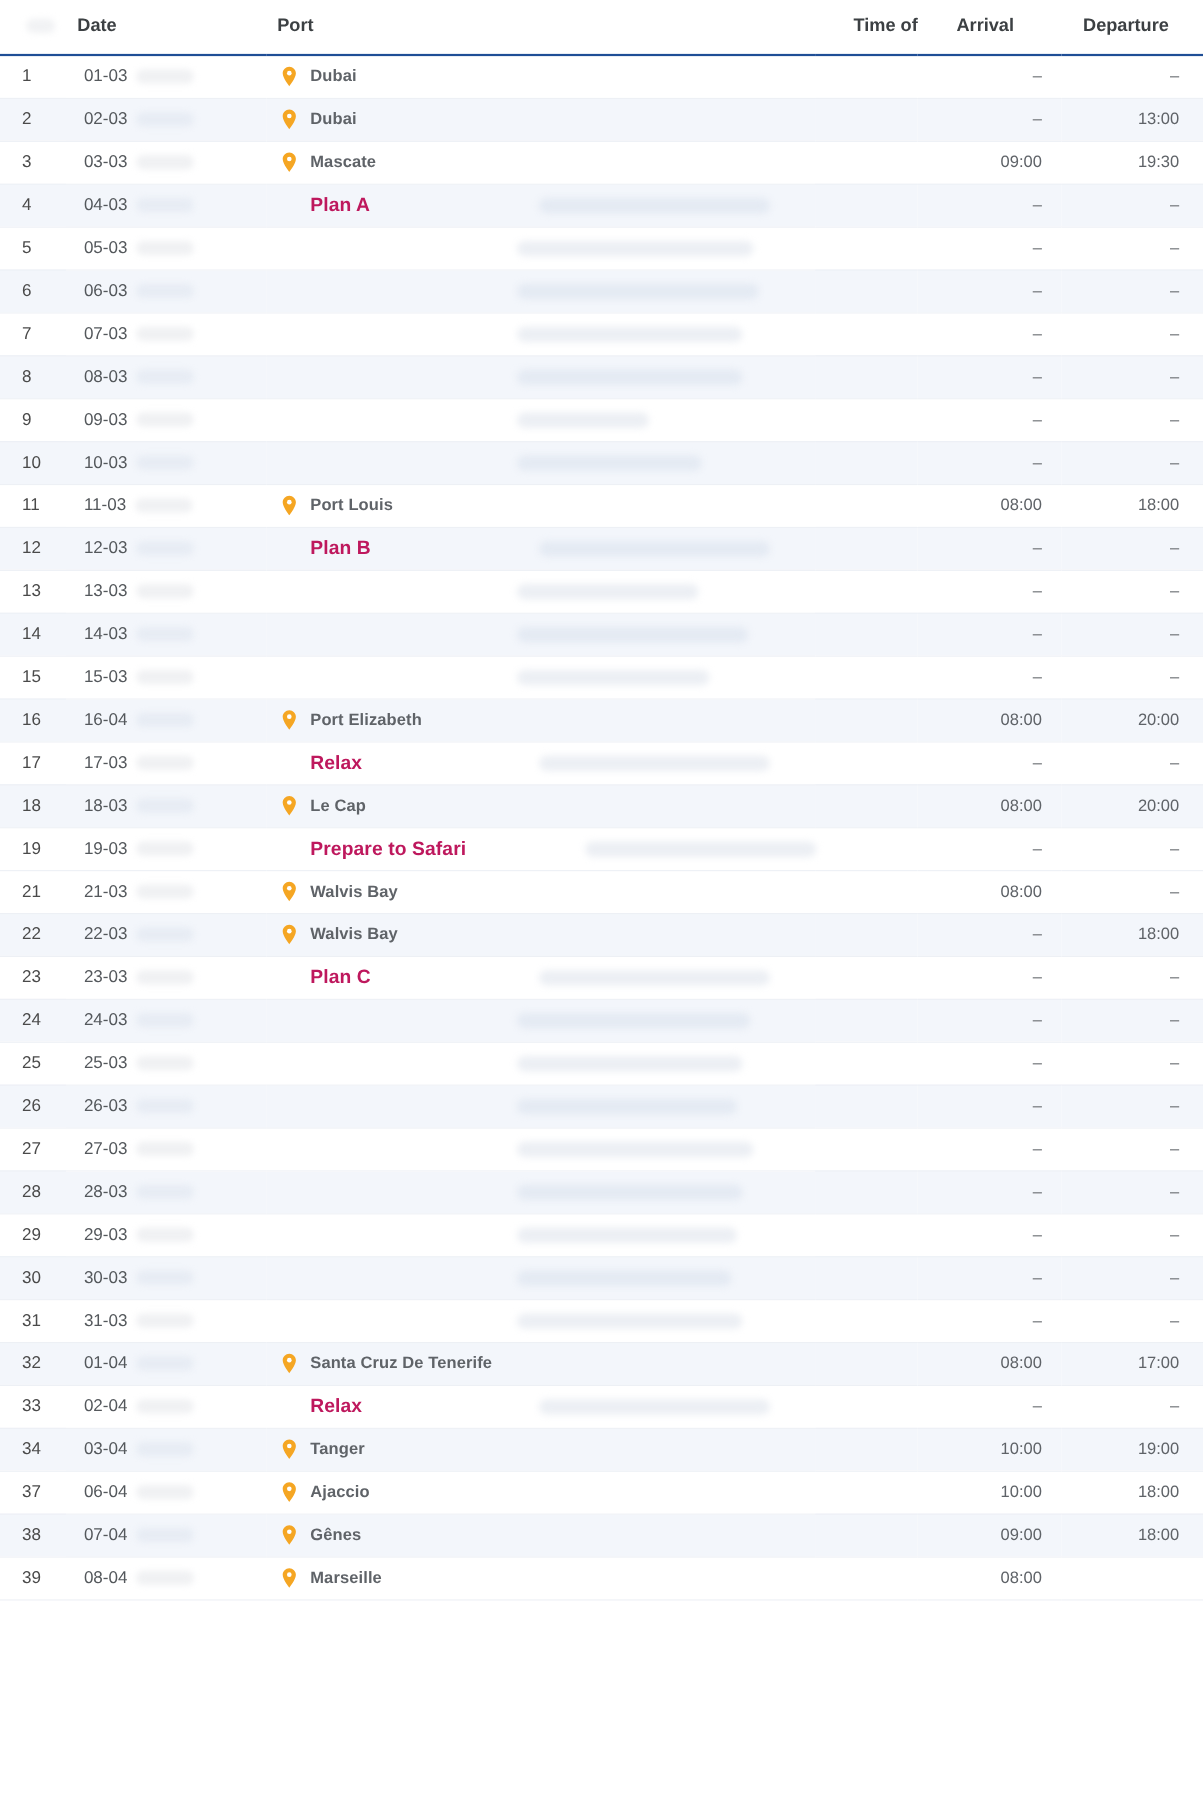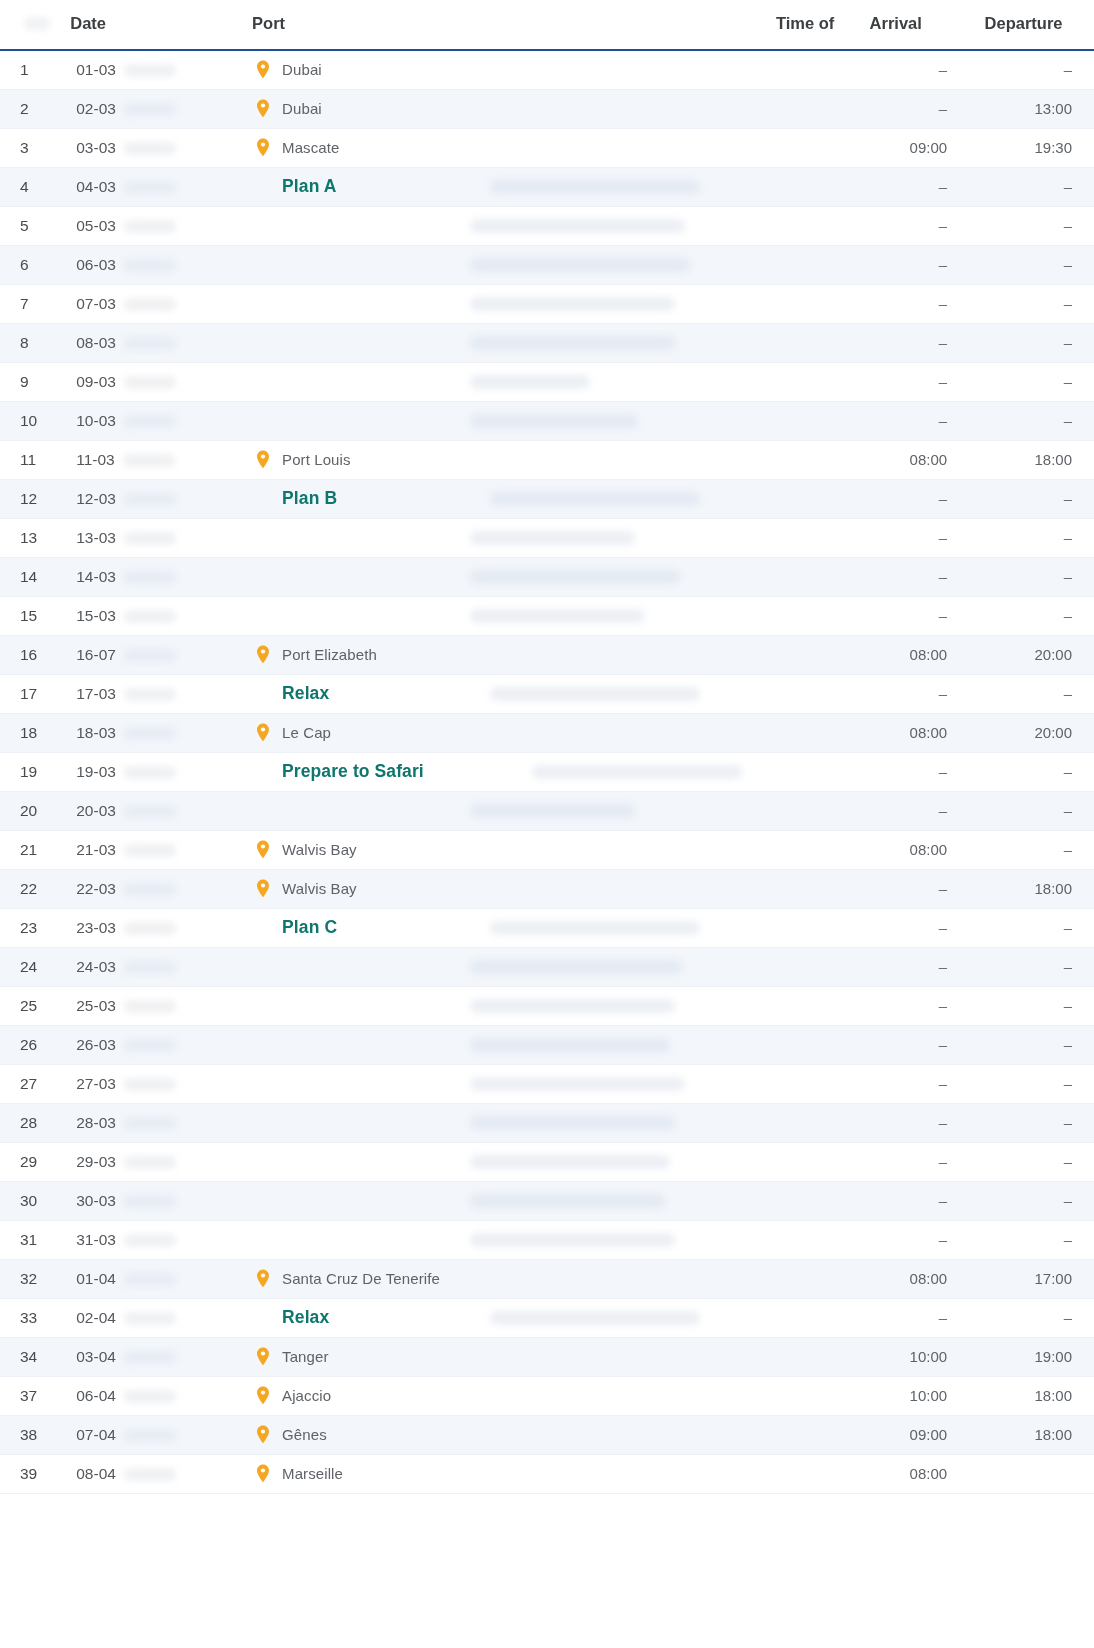--- a/index.html
+++ b/index.html
@@ -95,29 +95,29 @@
     height: 22px;
     margin-right: 10px;
     flex: 0 0 18px;
     display: inline-flex;
     align-items: center;
     justify-content: center;
   }
   .pin.empty { visibility: hidden; }
   .portname {
     font-size: 15px;
-    font-weight: 400;
+    font-weight: 700;
     color: #5f6368;
     letter-spacing: 0.1px;
     white-space: nowrap;
   }
   .plantitle {
     font-size: 17.5px;
     font-weight: 700;
-    color: #0f766e;
+    color: #be185d;
     letter-spacing: 0.1px;
     white-space: nowrap;
     position: relative;
     z-index: 3;
   }
   .seablur {
     position: absolute;
     left: 248px;
     top: 50%;
     transform: translateY(-50%);
@@ -441,21 +441,21 @@
                 </svg>
               </span>
             </div>
           </td>
           <td class="timeof"></td>
           <td class="arr"><span class="dash">–</span></td>
           <td class="dep"><span class="dash">–</span></td>
         </tr>
         <tr class="even">
           <td class="num">16</td>
-          <td class="date"><span class="datetext">16-07</span><span class="dayblur"></span></td>
+          <td class="date"><span class="datetext">16-04</span><span class="dayblur"></span></td>
           <td class="port">
             <div class="portwrap">
               <span class="pin">
                 <svg width="14" height="19" viewBox="0 0 14 19" aria-hidden="true">
                   <path d="M7 0.6C3.7 0.6 1 3.3 1 6.6c0 4.3 6 11.8 6 11.8s6-7.5 6-11.8c0-3.3-2.7-6-6-6z" fill="#f5a623"></path>
                   <circle cx="7" cy="6.5" r="2.1" fill="#ffffff"></circle>
                 </svg>
               </span>
               <span class="portname">Port Elizabeth</span>
             </div>
@@ -507,38 +507,20 @@
           <td class="port">
             <span class="seablur" style="width: 210px; left: 290px;"></span>
             <div class="portwrap">
               <span class="pin empty">
                 <svg width="14" height="19" viewBox="0 0 14 19" aria-hidden="true">
                   <path d="M7 0.6C3.7 0.6 1 3.3 1 6.6c0 4.3 6 11.8 6 11.8s6-7.5 6-11.8c0-3.3-2.7-6-6-6z" fill="#f5a623"></path>
                   <circle cx="7" cy="6.5" r="2.1" fill="#ffffff"></circle>
                 </svg>
               </span>
               <span class="plantitle">Prepare to Safari</span>
-            </div>
-          </td>
-          <td class="timeof"></td>
-          <td class="arr"><span class="dash">–</span></td>
-          <td class="dep"><span class="dash">–</span></td>
-        </tr>
-        <tr class="even">
-          <td class="num">20</td>
-          <td class="date"><span class="datetext">20-03</span><span class="dayblur"></span></td>
-          <td class="port">
-            <span class="seablur" style="width: 165px; left: 228px;"></span>
-            <div class="portwrap">
-              <span class="pin empty">
-                <svg width="14" height="19" viewBox="0 0 14 19" aria-hidden="true">
-                  <path d="M7 0.6C3.7 0.6 1 3.3 1 6.6c0 4.3 6 11.8 6 11.8s6-7.5 6-11.8c0-3.3-2.7-6-6-6z" fill="#f5a623"></path>
-                  <circle cx="7" cy="6.5" r="2.1" fill="#ffffff"></circle>
-                </svg>
-              </span>
             </div>
           </td>
           <td class="timeof"></td>
           <td class="arr"><span class="dash">–</span></td>
           <td class="dep"><span class="dash">–</span></td>
         </tr>
         <tr class="odd">
           <td class="num">21</td>
           <td class="date"><span class="datetext">21-03</span><span class="dayblur"></span></td>
           <td class="port">

